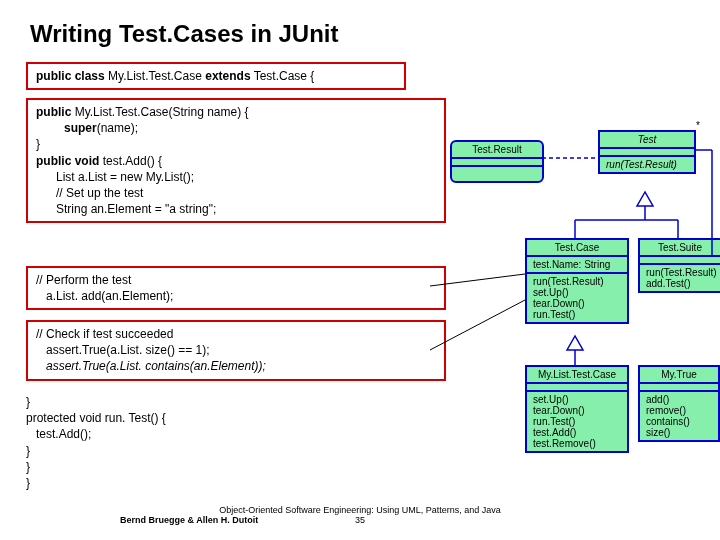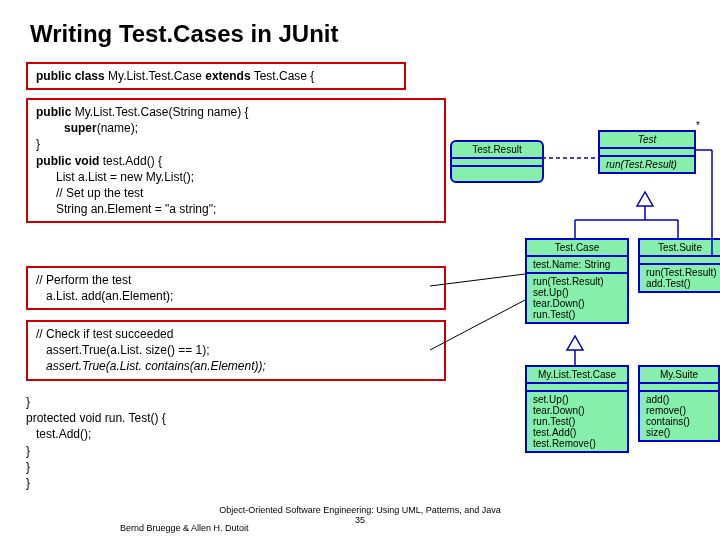--- a/index.html
+++ b/index.html
@@ -45,23 +45,24 @@
     padding: 2px 6px;
     border-top: 2px solid #00c;
     min-height: 10px;
   }
   .uml-attr {
     padding: 2px 6px;
     min-height: 2px;
   }
   .footer-left {
     position: absolute;
-    bottom: 7px;
+    bottom: 15px;
     left: 120px;
     font-size: 9px;
+    font-weight: bold;
   }
   .footer-center {
     position: absolute;
     bottom: 15px;
     left: 50%;
     transform: translateX(-50%);
     font-size: 9px;
     text-align: center;
     width: 400px;
   }
@@ -153,21 +154,21 @@
   <div class="uml-name noital">My.List.Test.Case</div>
   <div class="uml-attr"></div>
   <div class="uml-ops" style="white-space:pre-line;">set.Up()
 tear.Down()
 run.Test()
 test.Add()
 test.Remove()</div>
 </div>
 
 <div class="uml-box" style="top:365px; left:638px; width:78px;">
-  <div class="uml-name noital">My.Suite</div>
+  <div class="uml-name noital">My.True</div>
   <div class="uml-attr"></div>
   <div class="uml-ops" style="white-space:pre-line;">add()
 remove()
 contains()
 size()</div>
 </div>
 
 <div class="mult" style="top:120px; left:696px;">*</div>
 
 <svg class="lines">

